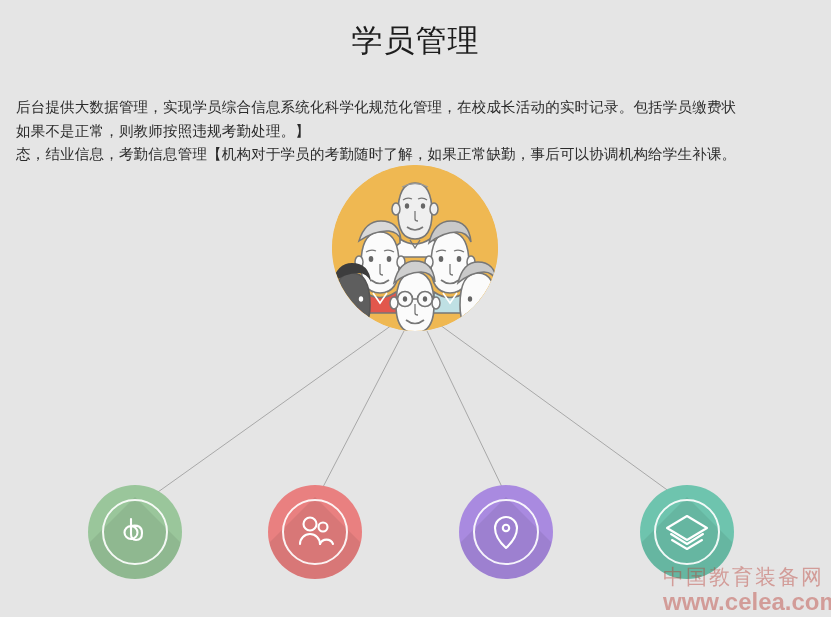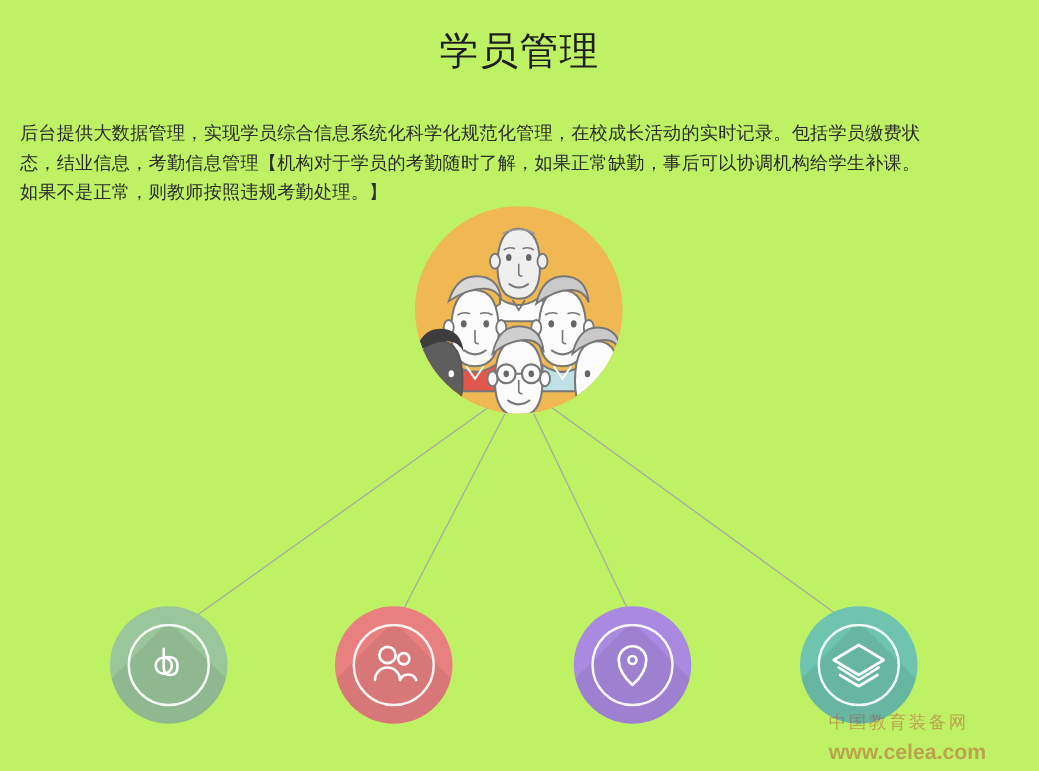--- a/index.html
+++ b/index.html
@@ -7,21 +7,21 @@
     padding: 0;
     background: #ffffff;
   }
   body {
     font-family: "Liberation Sans", "DejaVu Sans", sans-serif;
   }
   #page {
     position: relative;
     width: 831px;
     height: 617px;
-    background: #bef264;
+    background: #e5e5e5;
     overflow: hidden;
   }
 
   
   .page-title {
     position: absolute;
     left: 0;
     top: 22px;
     width: 831px;
     text-align: center;
@@ -128,48 +128,48 @@
   .watermark {
     position: absolute;
     left: 663px;
     top: 567px;
     width: 165px;
     height: 46px;
     opacity: 0.42;
     pointer-events: none;
   }
   .wm-cn {
-    font-size: 14px;
+    font-size: 21px;
     line-height: 24px;
     color: #b9382f;
     letter-spacing: 2px;
-    font-family: Liberation Serif, serif;
+    font-family: Liberation Mono, monospace;
     white-space: nowrap;
   }
   .wm-en {
-    font-size: 17px;
+    font-size: 24px;
     line-height: 21px;
     color: #b9382f;
     letter-spacing: 0px;
     font-weight: bold;
     font-family: "Liberation Sans", "DejaVu Sans", sans-serif;
     white-space: nowrap;
   }
 </style>
 </head>
 <body>
 
 <div id="page">
 
   <div class="page-title">学员管理</div>
 
   <div class="body-text">
     <span class="tline">后台提供大数据管理，实现学员综合信息系统化科学化规范化管理，在校成长活动的实时记录。包括学员缴费状</span>
+    <span class="tline">如果不是正常，则教师按照违规考勤处理。】</span>
     <span class="tline">态，结业信息，考勤信息管理【机构对于学员的考勤随时了解，如果正常缺勤，事后可以协调机构给学生补课。</span>
-    <span class="tline">如果不是正常，则教师按照违规考勤处理。】</span>
   </div>
 
   <div class="diagram">
 
     <svg class="connector-layer" width="831" height="617" viewBox="0 0 831 617">
       <line x1="392" y1="325" x2="158" y2="492" stroke="#a8a8a8" stroke-width="1"></line>
       <line x1="404" y1="331" x2="323" y2="487" stroke="#a8a8a8" stroke-width="1"></line>
       <line x1="427" y1="331" x2="502" y2="487" stroke="#a8a8a8" stroke-width="1"></line>
       <line x1="440" y1="325" x2="670" y2="492" stroke="#a8a8a8" stroke-width="1"></line>
     </svg>

